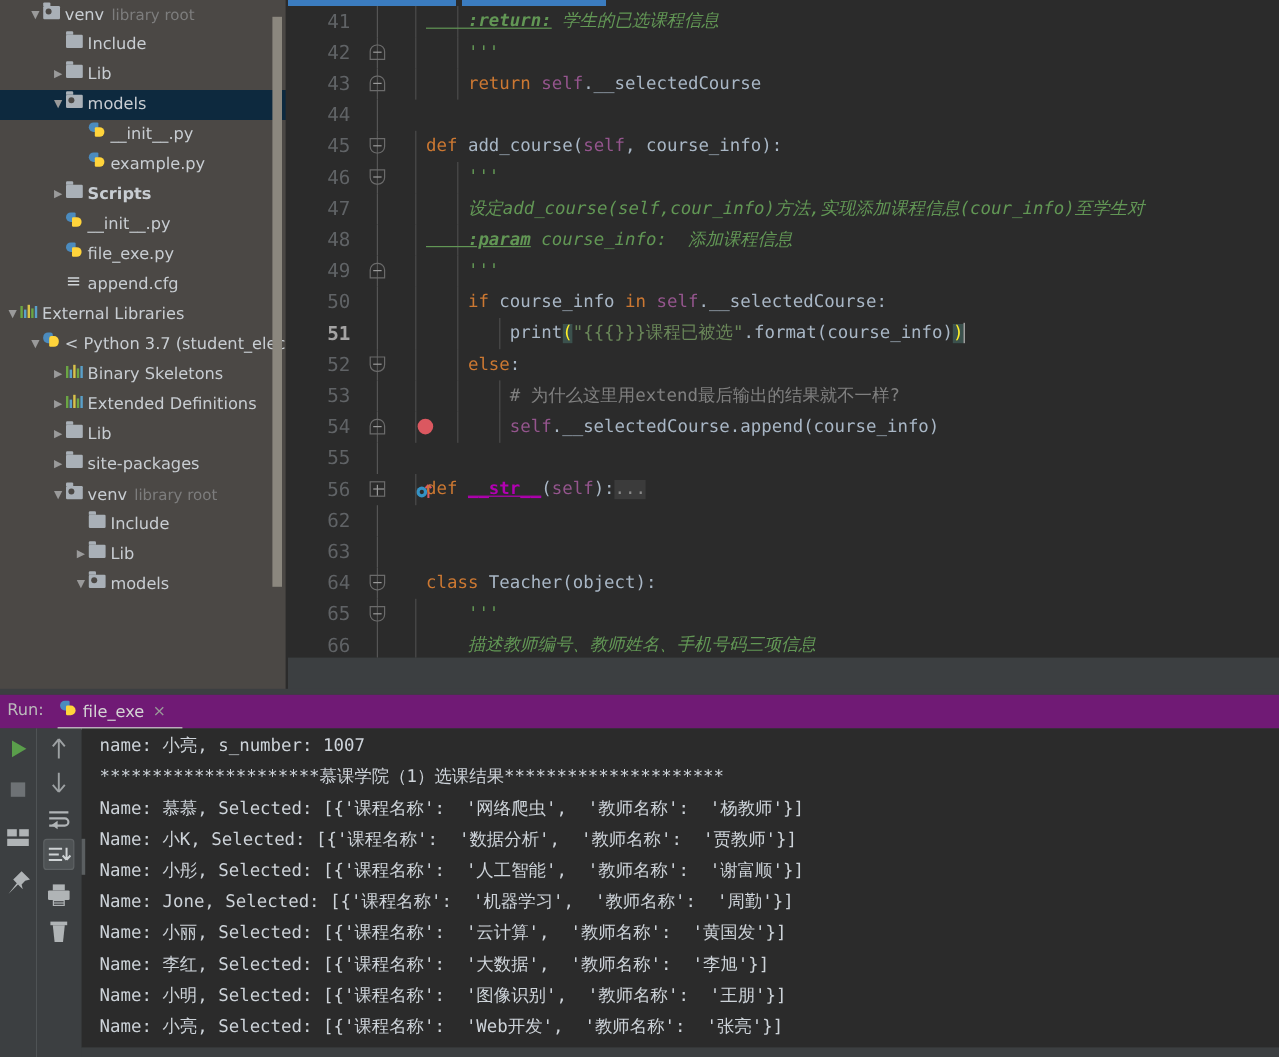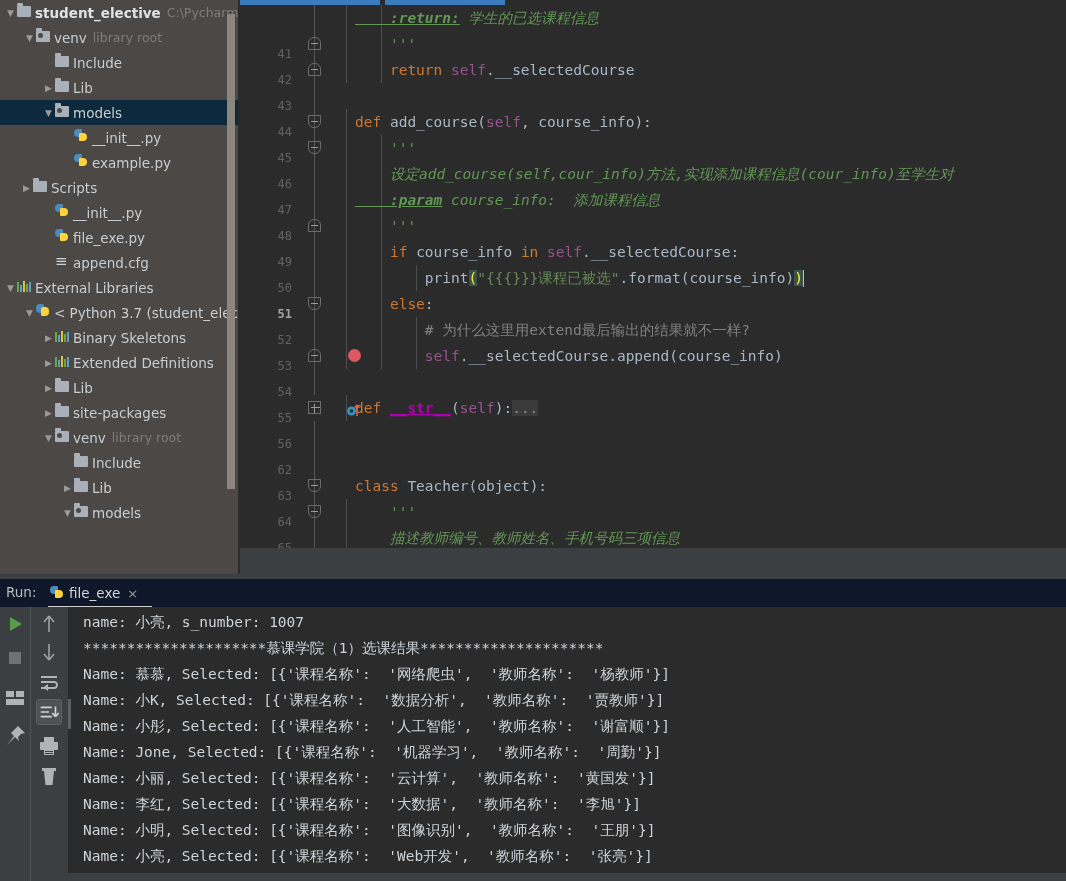--- a/index.html
+++ b/index.html
@@ -68,21 +68,21 @@
   }
   #editor-topbar { position:absolute; left:0; top:0; width:826px; height:5px; background:#2b2b2b; }
   #editor-topbar .hscroll { position:absolute; left:0; top:0; height:5px; background:#3b7cbf; width:140px;}
   #editor-topbar .hscroll2 { position:absolute; left:145px; top:0; height:5px; background:#3b7cbf; width:120px;}
 
   .eline { position:relative; height:26px; line-height:26px; white-space:pre; font-size:14.5px; }
   .eline.current { background:#323232; }
   .eline.error { background:#4a2c2c; }
   .gutter-num {
     position:absolute; left:0; top:0; width:52px; text-align:right;
-    color:#606366; font-size:12px; font-family:"DejaVu Sans Mono", monospace;margin-top:36px;
+    color:#606366; font-size:16px; font-family:"DejaVu Sans Mono", monospace;
   }
   .eline.current .gutter-num { color:#a4a3a3; font-weight:bold; }
   .code { position:absolute; left:115px; top:0; }
 
   .gutter-markers { position:absolute; left:60px; top:0; width:44px; height:100%; }
   .foldmark {
     position:absolute; left:8px; width:13px; height:13px; top:6px;
     border:1px solid #6b6b6b;
   }
   .foldmark.up { border-radius:6px 6px 0 0; }
@@ -119,21 +119,21 @@
     position:absolute; left:240px; top:548px; width:826px; height:26px;
     background:#3c3f41; font-size:13.5px; color:#b4b4b4;
     line-height:26px; padding-left:88px; white-space:nowrap;
   }
   #breadcrumb .sep { color:#7a7a7a; margin:0 9px; font-size:11px; }
 
   #bottom-strip { position:absolute; left:0; top:574px; width:1066px; height:5px; background:#3c3f41;}
 
   
   #run-panel { position:absolute; left:0; top:579px; width:1066px; height:302px; background:#3c3f41; }
-  #run-header { position:absolute; left:0; top:0; width:1066px; height:28px; background:#0f172a; }
+  #run-header { position:absolute; left:0; top:0; width:1066px; height:28px; background:#701a75; }
   #run-label { position:absolute; left:6px; top:5px; font-size:13.5px; color:#bbbbbb; }
   #run-tab {
     position:absolute; left:46px; top:2px; height:25px; line-height:25px;
     padding:0 6px 0 4px; color:#d4d4d4; font-size:13.5px; white-space:nowrap;
   }
   #run-tab-underline { position:absolute; left:48px; top:27px; width:104px; height:2px; background:#cfcfcf; }
   #run-tab .tico { display:inline-block; vertical-align:middle; margin-right:5px; }
   #run-tab .closex { color:#9a9a9a; margin-left:7px; font-size:13px; }
 
   #run-toolbar-a { position:absolute; left:0; top:28px; width:30px; height:274px; background:#3c3f41; }
@@ -151,28 +151,27 @@
   #console-hscroll-track { position:absolute; left:68px; top:294px; width:998px; height:8px; background:#3c3f41;}
   #console-left-accent { position:absolute; left:68px; top:120px; width:3px; height:30px; background:#5b5f61; }
 </style>
 </head>
 <body>
 
 <div id="app">
 
   <div id="project-panel">
     <div id="project-tree">
-        <div class="tree-row" style="padding-left: 4px;"><span class="arrow">▼</span><span class="ico"><span class="folder"></span></span><span class="lbl bold">student_elective</span><span class="hint">C:\Pycharm</span></div>
         <div class="tree-row" style="padding-left: 23px;"><span class="arrow">▼</span><span class="ico"><span class="folder dark"></span></span><span class="lbl">venv</span><span class="hint">library root</span></div>
         <div class="tree-row" style="padding-left: 42px;"><span class="arrow empty">▶</span><span class="ico"><span class="folder"></span></span><span class="lbl">Include</span></div>
         <div class="tree-row" style="padding-left: 42px;"><span class="arrow">▶</span><span class="ico"><span class="folder"></span></span><span class="lbl">Lib</span></div>
         <div class="tree-row selected" style="padding-left: 42px;"><span class="arrow">▼</span><span class="ico"><span class="folder dark"></span></span><span class="lbl">models</span></div>
         <div class="tree-row" style="padding-left: 61px;"><span class="arrow empty">▶</span><span class="ico"><span class="pyfile"></span></span><span class="lbl">__init__.py</span></div>
         <div class="tree-row" style="padding-left: 61px;"><span class="arrow empty">▶</span><span class="ico"><span class="pyfile"></span></span><span class="lbl">example.py</span></div>
-        <div class="tree-row" style="padding-left: 20px;"><span class="arrow">▶</span><span class="ico"><span class="folder"></span></span><span class="lbl">Scripts</span></div>
+        <div class="tree-row" style="padding-left: 42px; font-weight: bold;"><span class="arrow">▶</span><span class="ico"><span class="folder"></span></span><span class="lbl">Scripts</span></div>
         <div class="tree-row" style="padding-left: 42px;"><span class="arrow empty">▶</span><span class="ico"><span class="pyfile"></span></span><span class="lbl">__init__.py</span></div>
         <div class="tree-row" style="padding-left: 42px;"><span class="arrow empty">▶</span><span class="ico"><span class="pyfile"></span></span><span class="lbl">file_exe.py</span></div>
         <div class="tree-row" style="padding-left: 42px;"><span class="arrow empty">▶</span><span class="ico"><span class="cfgfile"></span></span><span class="lbl">append.cfg</span></div>
         <div class="tree-row" style="padding-left: 4px;"><span class="arrow">▼</span><span class="ico"><span class="libbars"><span style="left:0;height:10px;background:#6ba644"></span><span style="left:3px;height:7px;background:#5aa0c9"></span><span style="left:6px;height:11px;background:#d9c34a"></span><span style="left:9px;height:8px;background:#6ba644"></span><span style="left:12px;height:10px;background:#5aa0c9"></span></span></span><span class="lbl">External Libraries</span></div>
         <div class="tree-row" style="padding-left: 23px;"><span class="arrow">▼</span><span class="ico"><span class="pylogo"></span></span><span class="lbl">&lt; Python 3.7 (student_elec</span></div>
         <div class="tree-row" style="padding-left: 42px;"><span class="arrow">▶</span><span class="ico"><span class="libbars"><span style="left:0;height:10px;background:#6ba644"></span><span style="left:3px;height:7px;background:#5aa0c9"></span><span style="left:6px;height:11px;background:#d9c34a"></span><span style="left:9px;height:8px;background:#6ba644"></span><span style="left:12px;height:10px;background:#5aa0c9"></span></span></span><span class="lbl">Binary Skeletons</span></div>
         <div class="tree-row" style="padding-left: 42px;"><span class="arrow">▶</span><span class="ico"><span class="libbars"><span style="left:0;height:10px;background:#6ba644"></span><span style="left:3px;height:7px;background:#5aa0c9"></span><span style="left:6px;height:11px;background:#d9c34a"></span><span style="left:9px;height:8px;background:#6ba644"></span><span style="left:12px;height:10px;background:#5aa0c9"></span></span></span><span class="lbl">Extended Definitions</span></div>
         <div class="tree-row" style="padding-left: 42px;"><span class="arrow">▶</span><span class="ico"><span class="folder"></span></span><span class="lbl">Lib</span></div>
         <div class="tree-row" style="padding-left: 42px;"><span class="arrow">▶</span><span class="ico"><span class="folder"></span></span><span class="lbl">site-packages</span></div>
         <div class="tree-row" style="padding-left: 42px;"><span class="arrow">▼</span><span class="ico"><span class="folder dark"></span></span><span class="lbl">venv</span><span class="hint">library root</span></div>

